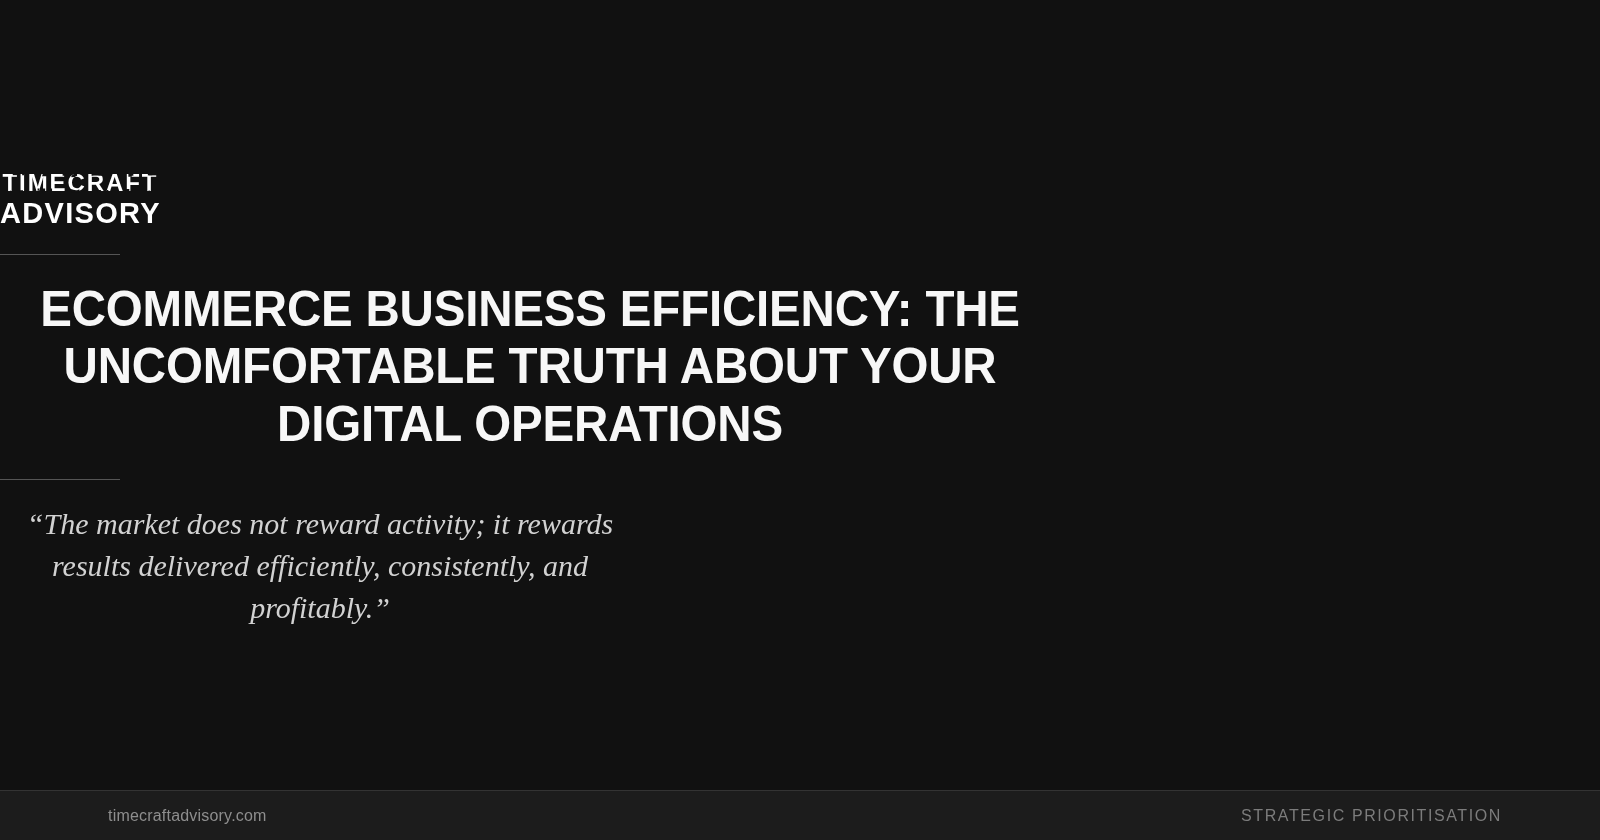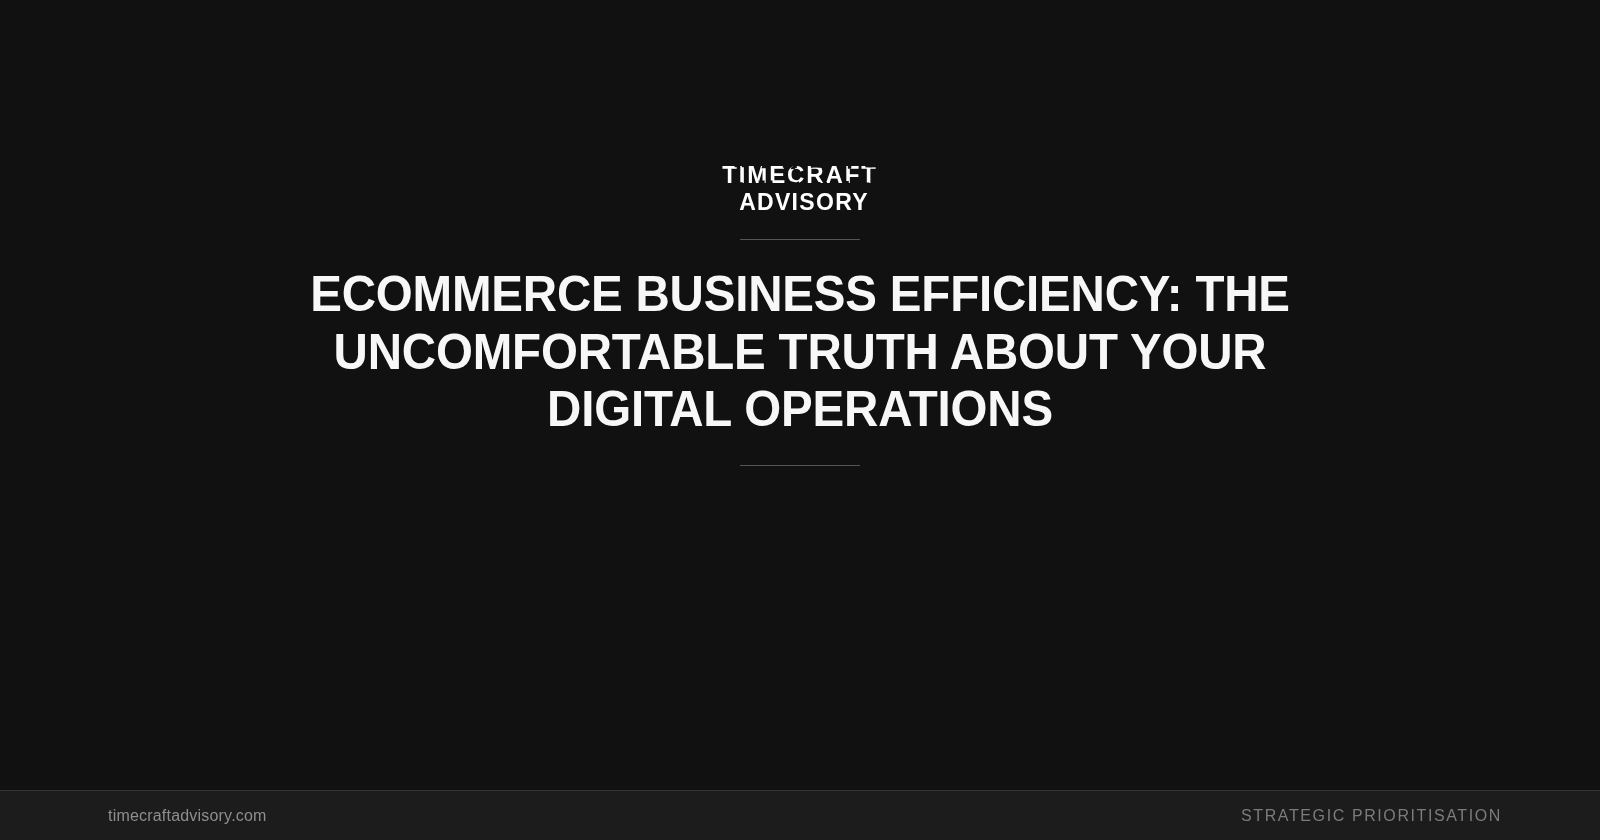--- a/index.html
+++ b/index.html
@@ -23,26 +23,26 @@
     height: 840px;
     background: #111111;
     display: flex;
     flex-direction: column;
   }
 
   
   .stage {
     position: absolute;
     left: 0;
-    top: 4px;
+    top: 12px;
     width: 1600px;
     height: 790px;
     display: flex;
     flex-direction: column;
-    align-items: center;
+    align-items: flex-start;
   }
 
   
   .brand {
     margin-top: 158px;
     text-align: center;
     line-height: 1;
     user-select: none;
   }
 
@@ -84,21 +84,21 @@
   .brand-line.distressed::after {
     transform: translate(-1px, 2px);
     clip-path: polygon(
       0% 100%, 100% 100%, 100% 72%, 93% 72%, 93% 90%, 85% 90%,
       85% 66%, 77% 66%, 77% 88%, 68% 88%, 68% 70%, 59% 70%,
       59% 92%, 50% 92%, 50% 68%, 41% 68%, 41% 86%, 33% 86%,
       33% 64%, 24% 64%, 24% 89%, 15% 89%, 15% 71%, 7% 71%,
       7% 87%, 0% 87%);
   }
 
-  .brand-sub { font-size: 23px; letter-spacing: 1.3px; margin-top: 2px; margin-left: 8px; }
+  .brand-sub { font-size: 29px; letter-spacing: 1.3px; margin-top: 2px; }
 
   
   .rule {
     width: 120px;
     height: 1px;
     background: #555555;
     border: 0;
   }
 
   .rule-top    { margin-top: 25px; }
@@ -176,20 +176,21 @@
       <span class="brand-line distressed" data-glitch="TIMECRAFT">TIMECRAFT</span>
       <span class="brand-line brand-sub">ADVISORY</span>
     </div>
 
     <hr class="rule rule-top">
 
     <h1 class="headline">ECOMMERCE BUSINESS EFFICIENCY: THE UNCOMFORTABLE TRUTH ABOUT YOUR DIGITAL OPERATIONS</h1>
 
     <hr class="rule rule-bottom">
 
+    <blockquote class="quote">“The market does not reward activity; it rewards results delivered efficiently, consistently, and profitably.”</blockquote>
 
   </div>
 
   <div class="footer">
     <span class="footer-url">timecraftadvisory.com</span>
     <span class="footer-tag">STRATEGIC PRIORITISATION</span>
   </div>
 
 </div>
 

